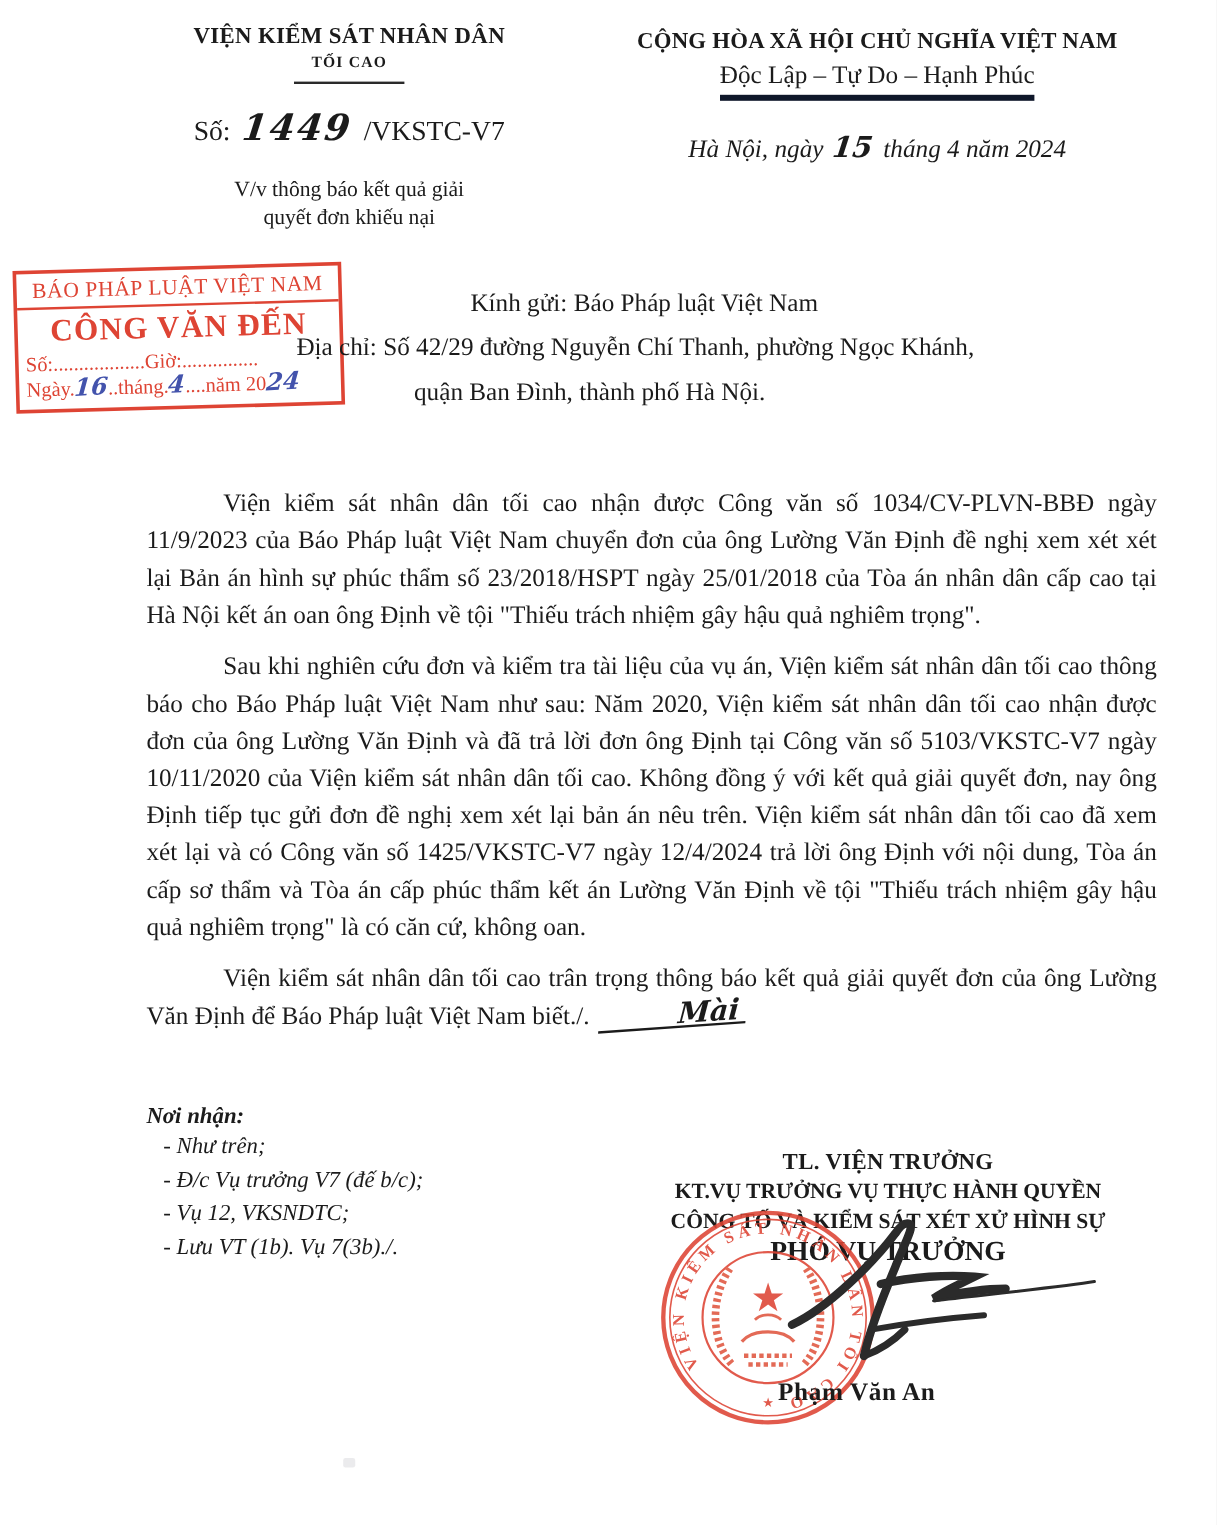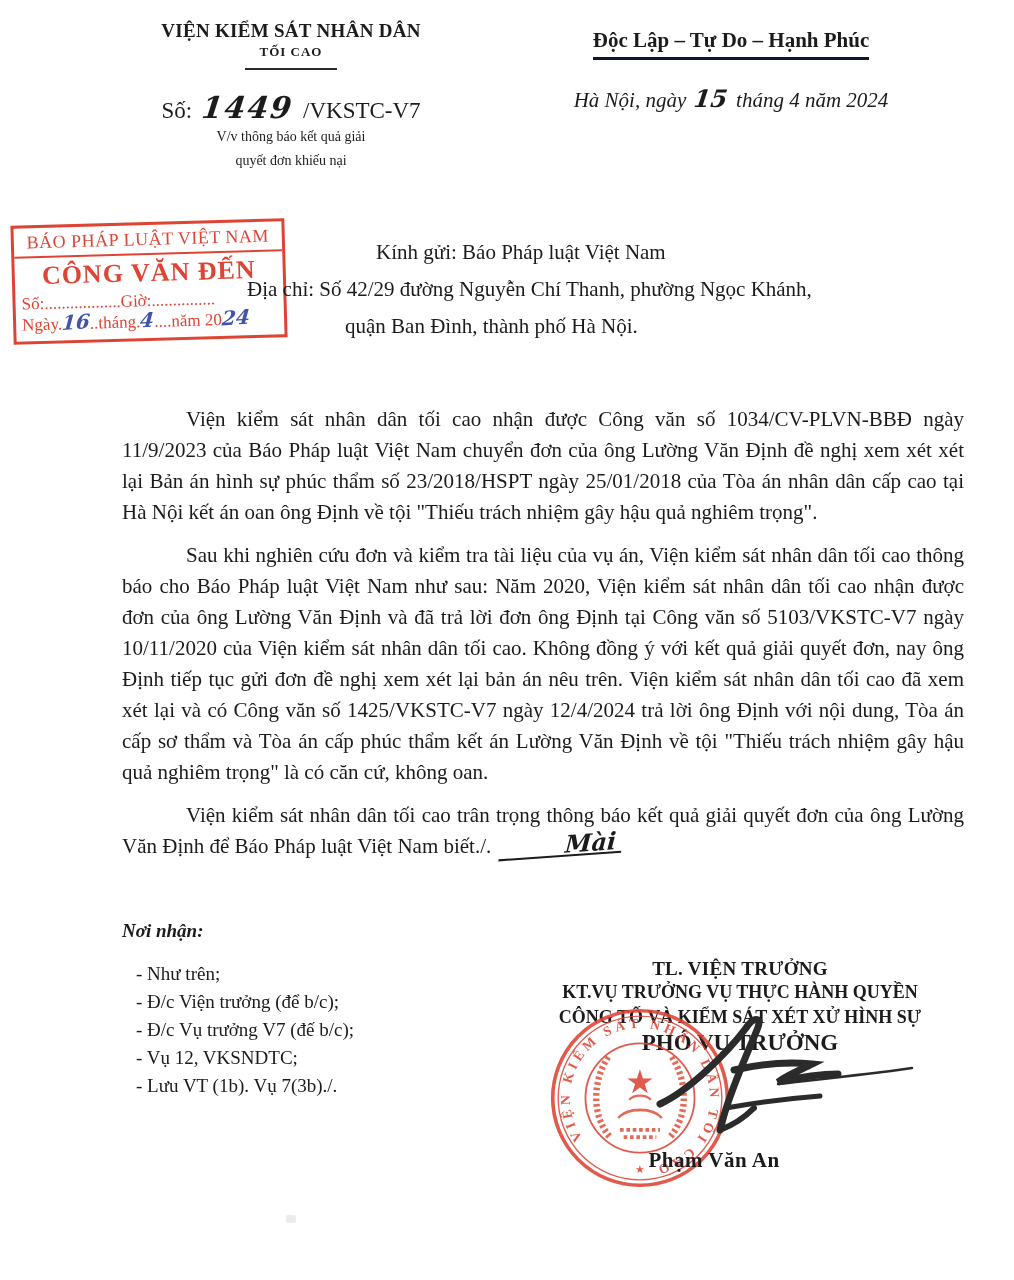--- a/index.html
+++ b/index.html
@@ -9,50 +9,50 @@
     overflow:hidden;margin:0 auto;
   }
   
   .hdr-left{position:absolute;left:108px;top:20px;width:366px;text-align:center;}
   .hdr-left .org1{font-weight:700;font-size:19px;letter-spacing:.3px;}
   .hdr-left .org2{font-weight:700;font-size:13px;letter-spacing:1px;margin-top:2px;}
   .hdr-left .rule{width:92px;border-top:2px solid #2a2a2a;margin:8px auto 0;}
   .so-line{margin-top:20px;font-size:23px;}
   .hand{font-family:"DejaVu Serif",serif;font-style:italic;font-weight:700;display:inline-block;transform:skewX(-7deg);}
   .hand-num{font-size:30px;letter-spacing:2px;padding:0 4px;}
-  .subject{font-size:14px;line-height:24px;}
+  .subject{margin-top:20px;font-size:18px;line-height:24px;}
   .hdr-right{position:absolute;left:492px;top:24px;width:478px;text-align:center;}
   .hdr-right .nat1{font-weight:700;font-size:19px;letter-spacing:.2px;}
-  .hdr-right .nat2{display:inline-block;font-weight:700;font-size:21px;margin-top:4px;
-    border-bottom:3px solid #0f172a;padding-bottom:4px;}
+  .hdr-right .nat2{display:inline-block;font-weight:400;font-size:21px;margin-top:4px;
+    border-bottom:5px solid #0f172a;padding-bottom:4px;}
   .date-line{margin-top:24px;font-style:italic;font-size:21px;}
   .date-line .hand-day{font-size:24px;font-weight:700;padding:0 3px;}
   
   .rstamp{position:absolute;left:12px;top:222px;width:268px;border:3px solid #de4434;
     color:#de4434;transform:rotate(-1.6deg);background:rgba(255,255,255,.0);}
   .rstamp .r1{font-size:18px;text-align:center;padding:4px 2px 3px;border-bottom:2px solid #de4434;letter-spacing:.5px;}
   .rstamp .r2{font-weight:700;font-size:26px;text-align:center;letter-spacing:1px;padding:3px 0 1px;}
   .rstamp .r3{font-size:17px;padding:2px 6px 0;}
   .rstamp .r4{font-size:17px;padding:1px 6px 6px;}
   .ink{color:#4353ac;font-family:"DejaVu Serif",serif;font-style:italic;font-weight:700;
     display:inline-block;transform:skewX(-8deg) rotate(-2deg);font-size:20px;line-height:10px;}
   
-  .kinh-gui{position:absolute;left:376px;top:240px;font-size:21px;}
+  .kinh-gui{position:absolute;left:392px;top:240px;font-size:21px;}
   .addr1{position:absolute;left:247px;top:277px;font-size:21px;}
   .addr2{position:absolute;left:345px;top:314px;font-size:21px;}
   
   .body{position:absolute;left:122px;top:388px;width:842px;font-size:21px;line-height:31px;text-align:justify;margin-top:16px;}
   .body p{margin:0 0 12px;text-indent:64px;}
   .hand-initial{font-family:"DejaVu Serif",serif;font-style:italic;font-weight:700;font-size:24px;
     display:inline-block;transform:rotate(-4deg) skewX(-8deg);border-bottom:2px solid #1b1b1b;
     padding:0 6px 0 2px;margin-left:8px;line-height:20px;}
   
   .noi-nhan{position:absolute;left:122px;top:920px;width:400px;}
   .noi-nhan .lbl{font-weight:700;font-style:italic;font-size:19px;}
-  .noi-nhan ul{list-style:none;margin:18px 0 0;padding:0 0 0 14px;font-size:19px;line-height:28px;}
+  .noi-nhan ul{list-style:none;margin:0 0 0;padding:0 0 0 14px;font-size:19px;line-height:28px;font-style:italic;}
   .sig-block{position:absolute;left:500px;top:958px;width:480px;text-align:center;font-weight:700;}
   .sig-block .t1{font-size:19px;letter-spacing:.3px;}
   .sig-block .t2,.sig-block .t3{font-size:18px;line-height:25px;}
   .sig-block .t4{font-size:23px;line-height:26px;}
   .seal{position:absolute;left:540px;top:998px;width:200px;height:200px;opacity:.88;}
   .signature{position:absolute;left:650px;top:1012px;width:270px;height:130px;}
   .signer{position:absolute;left:594px;top:1148px;width:240px;text-align:center;font-weight:700;font-size:21px;letter-spacing:.5px;}
   .smudge{position:absolute;left:286px;top:1215px;width:10px;height:8px;background:#d8d8dc;opacity:.5;border-radius:2px;}
 </style>
 </head>
@@ -69,20 +69,21 @@
       <span class="hand hand-num">1449</span>
       <span>/VKSTC-V7</span>
     </div>
     <div class="subject">
       <div>V/v thông báo kết quả giải</div>
       <div>quyết đơn khiếu nại</div>
     </div>
   </div>
 
   <div class="hdr-right">
+    <div class="nat1">CỘNG HÒA XÃ HỘI CHỦ NGHĨA VIỆT NAM</div>
     <div><span class="nat2">Độc Lập – Tự Do – Hạnh Phúc</span></div>
     <div class="date-line">
       <span>Hà Nội, ngày</span>
       <span class="hand hand-day">15</span>
       <span>tháng  4  năm 2024</span>
     </div>
   </div>
 
   <div class="rstamp">
     <div class="r1">BÁO PHÁP LUẬT VIỆT NAM</div>
@@ -100,21 +101,20 @@
   <div class="body">
     <p>Viện kiểm sát nhân dân tối cao nhận được Công văn số 1034/CV-PLVN-BBĐ ngày 11/9/2023 của Báo Pháp luật Việt Nam chuyển đơn của ông Lường Văn Định đề nghị xem xét xét lại Bản án hình sự phúc thẩm số 23/2018/HSPT ngày 25/01/2018 của Tòa án nhân dân cấp cao tại Hà Nội kết án oan ông Định về tội "Thiếu trách nhiệm gây hậu quả nghiêm trọng".</p>
     <p>Sau khi nghiên cứu đơn và kiểm tra tài liệu của vụ án, Viện kiểm sát nhân dân tối cao thông báo cho Báo Pháp luật Việt Nam như sau: Năm 2020, Viện kiểm sát nhân dân tối cao nhận được đơn của ông Lường Văn Định và đã trả lời đơn ông Định tại Công văn số 5103/VKSTC-V7 ngày 10/11/2020 của Viện kiểm sát nhân dân tối cao. Không đồng ý với kết quả giải quyết đơn, nay ông Định tiếp tục gửi đơn đề nghị xem xét lại bản án nêu trên. Viện kiểm sát nhân dân tối cao đã xem xét lại và có Công văn số 1425/VKSTC-V7 ngày 12/4/2024 trả lời ông Định với nội dung, Tòa án cấp sơ thẩm và Tòa án cấp phúc thẩm kết án Lường Văn Định về tội "Thiếu trách nhiệm gây hậu quả nghiêm trọng" là có căn cứ, không oan.</p>
     <p><span>Viện kiểm sát nhân dân tối cao trân trọng thông báo kết quả giải quyết đơn của ông Lường Văn Định để Báo Pháp luật Việt Nam biết./.</span><span class="hand-initial">Mài</span></p>
   </div>
 
   <div class="noi-nhan">
     <div class="lbl">Nơi nhận:</div>
     <ul>
       <li>- Như trên;</li>
-      <li>- Đ/c Viện trưởng (để b/c);</li>
       <li>- Đ/c Vụ trưởng V7 (đế b/c);</li>
       <li>- Vụ 12, VKSNDTC;</li>
       <li>- Lưu VT (1b). Vụ 7(3b)./.</li>
     </ul>
   </div>
 
   <div class="sig-block">
     <div class="t1">TL. VIỆN TRƯỞNG</div>
     <div class="t2">KT.VỤ TRƯỞNG VỤ THỰC HÀNH QUYỀN</div>
     <div class="t3">CÔNG TỐ VÀ KIỂM SÁT XÉT XỬ HÌNH SỰ</div>

